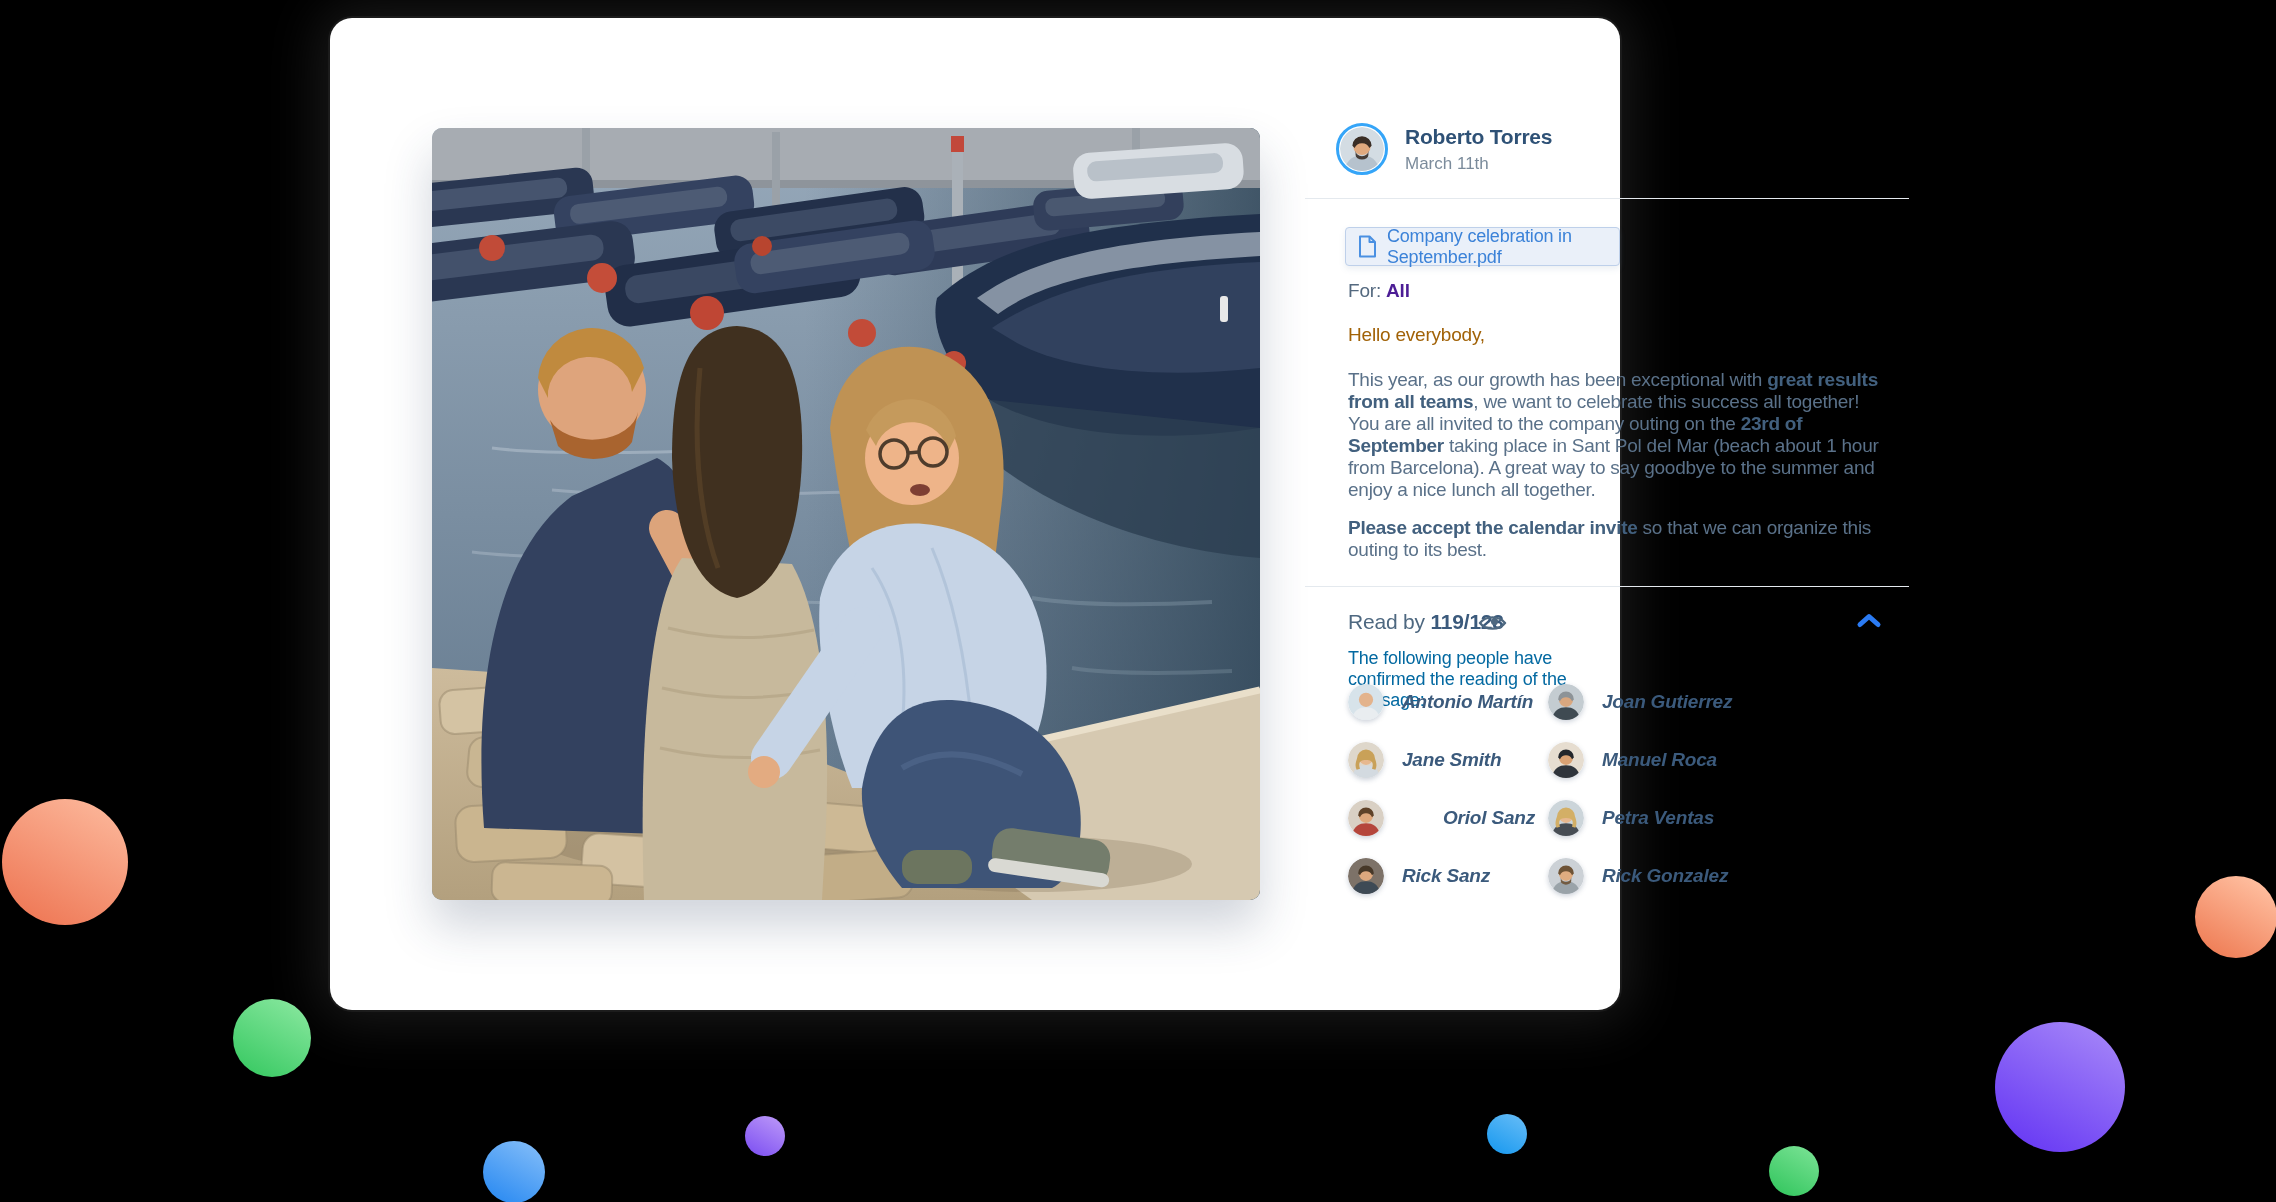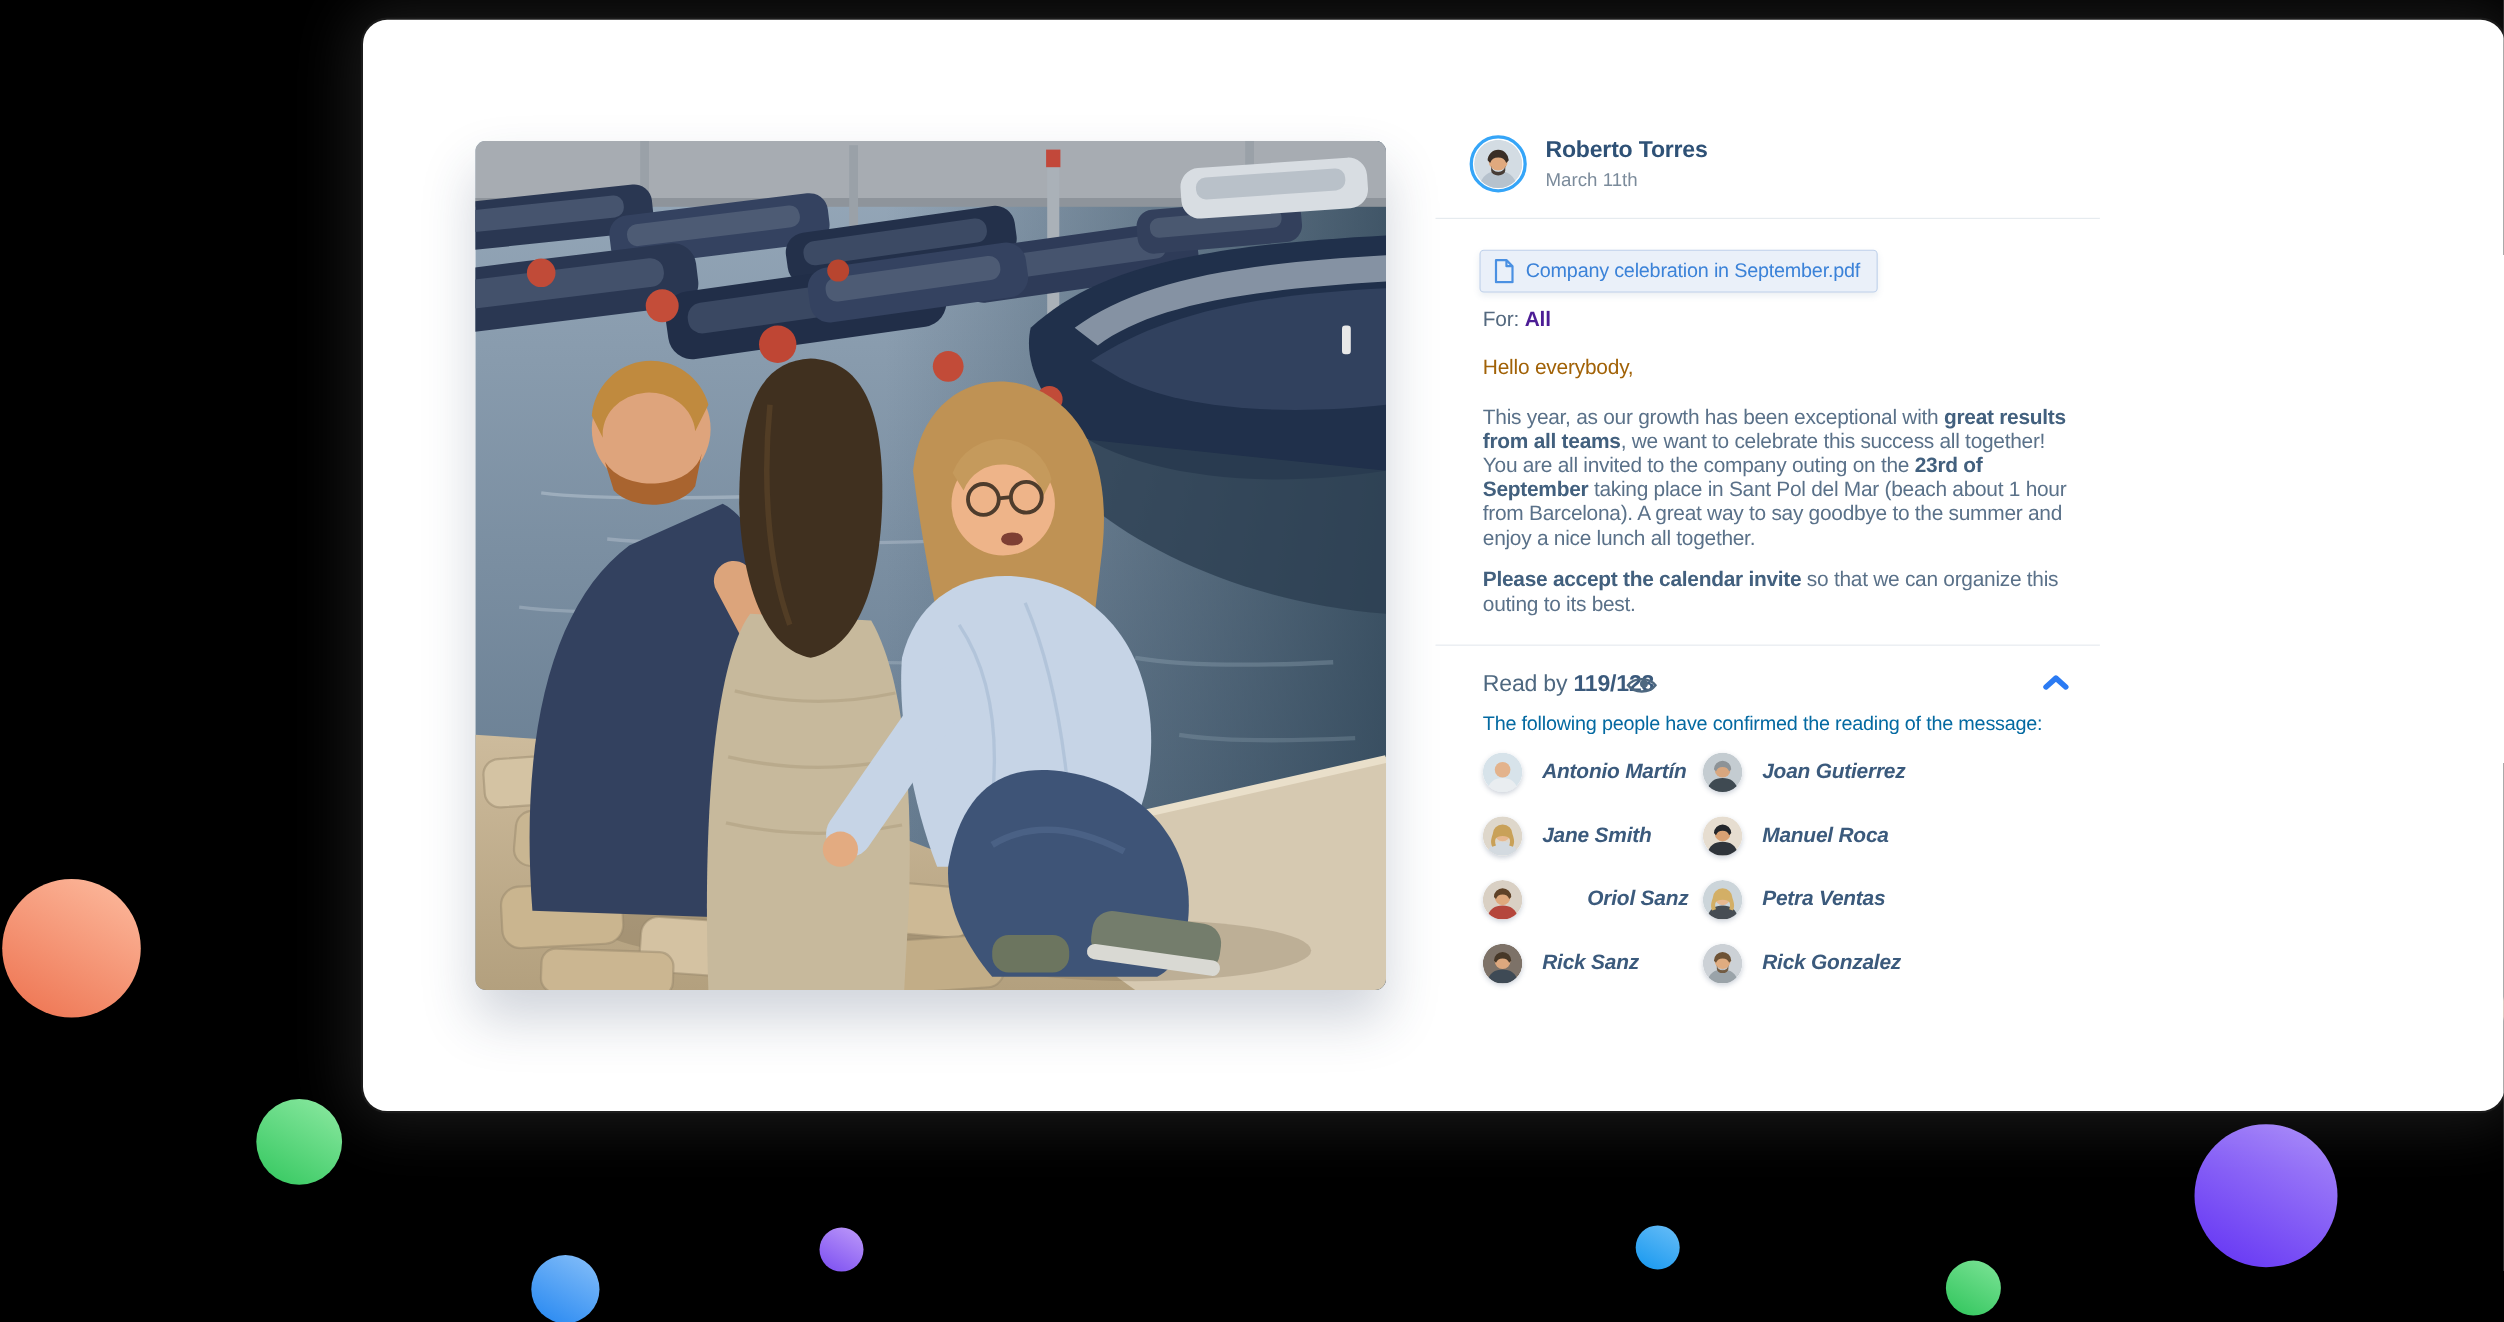--- a/index.html
+++ b/index.html
@@ -4,21 +4,21 @@
 <style>
   html,body{margin:0;padding:0;background:#000;}
   body{width:2276px;height:1202px;overflow:hidden;position:relative;
        font-family:"Liberation Sans","DejaVu Sans",sans-serif;-webkit-font-smoothing:antialiased;}
   .stage{position:absolute;inset:0;}
 
   
   .dot{position:absolute;border-radius:50%;}
 
   
-  .card{position:absolute;left:330px;top:18px;width:1947px;height:992px;background:#fff;
+  .card{position:absolute;left:330px;top:18px;width:1290px;height:992px;background:#fff;
         border-radius:22px;
         box-shadow:0 0 0 2px rgba(255,255,255,.05),0 0 54px 12px rgba(255,255,255,.10);}
 
   
   .photo{position:absolute;left:102px;top:110px;width:828px;height:772px;border-radius:10px;
          overflow:hidden;box-shadow:0 26px 48px rgba(40,60,90,.22);}
   .photo svg{display:block;width:100%;height:100%;}
 
   
   .author{position:absolute;left:1006px;top:105px;display:flex;align-items:center;}

